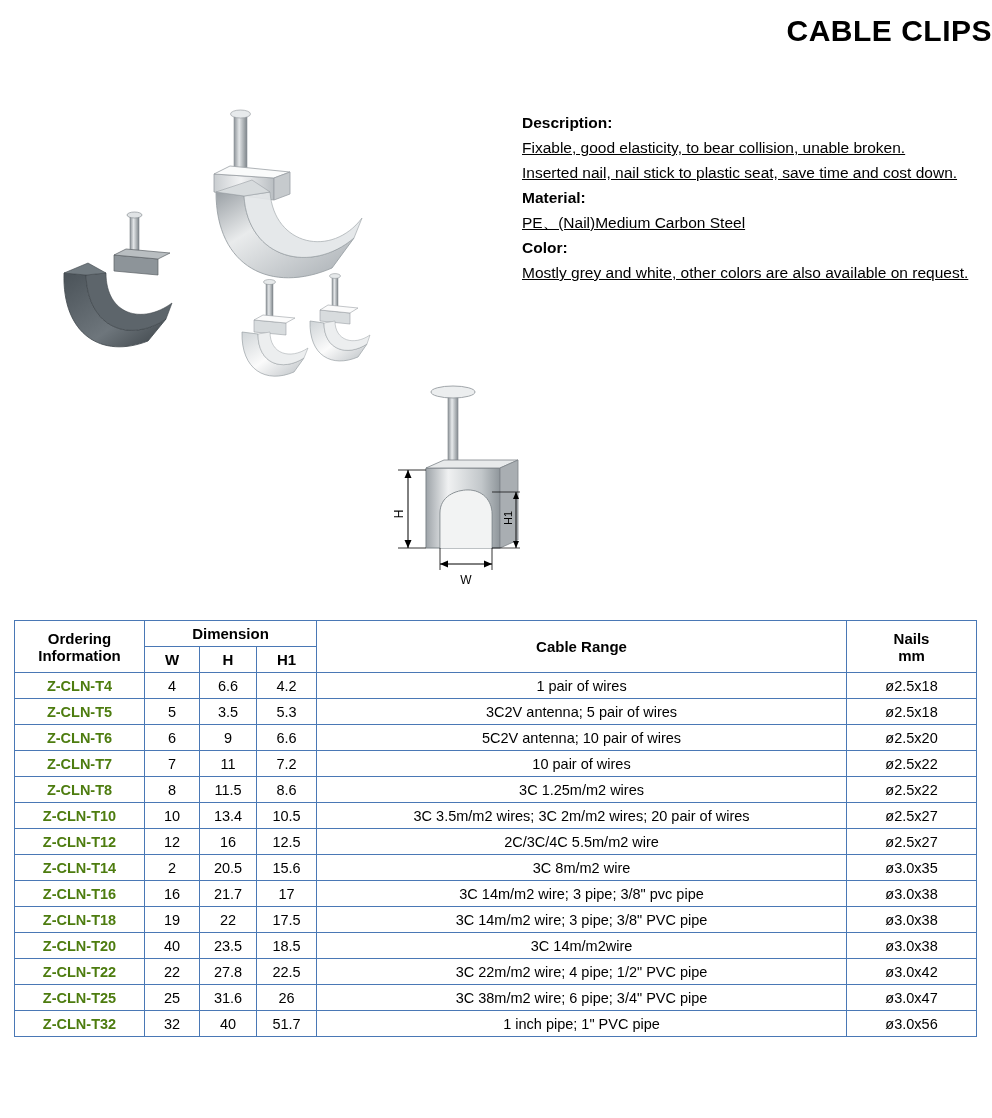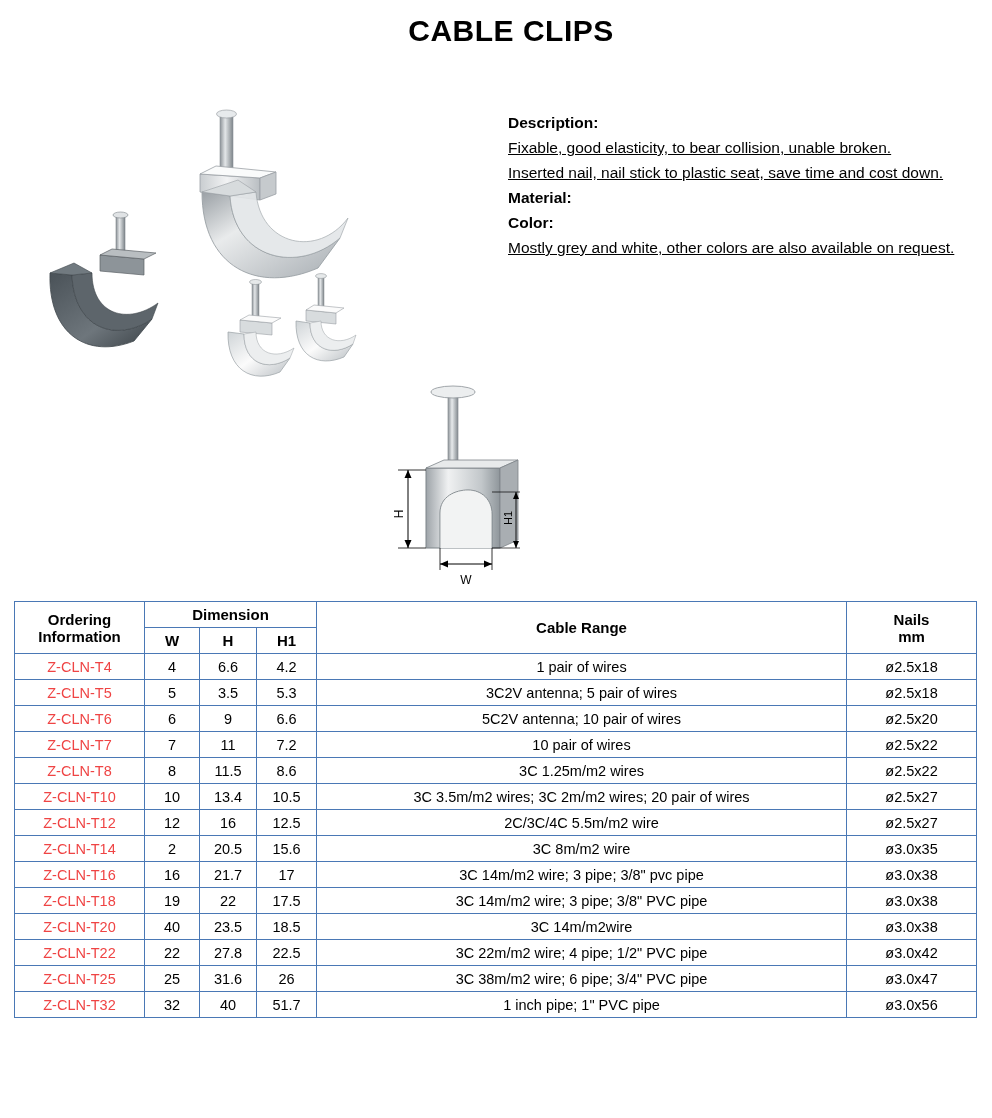--- a/index.html
+++ b/index.html
@@ -9,36 +9,37 @@
   body {
     width: 992px;
     height: 1118px;
     background: #ffffff;
     font-family: "Liberation Sans", sans-serif;
     color: #000000;
     position: relative;
     overflow: hidden;
   }
   .page-title {
-    text-align: center;
+    text-align: right;
     font-size: 30px;
     font-weight: bold;
     letter-spacing: 0.5px;
     margin: 14px 0 0 0;
     padding-left: 30px;
   }
 
   
   .top-section {
     display: flex;
     flex-direction: row;
     align-items: flex-start;
     padding: 10px 0 0 8px;
     height: 330px;
     box-sizing: border-box;
+    justify-content: flex-end;
   }
   .photo-area {
     width: 500px;
     position: relative;
     height: 320px;
   }
   .desc-area {
     width: 470px;
     padding-top: 52px;
     font-size: 15.5px;
@@ -61,38 +62,38 @@
   
   .drawing-area {
     height: 220px;
     position: relative;
   }
 
   
   table.spec {
     border-collapse: collapse;
     width: 962px;
-    margin: 3px 12px 0 14px;
+    margin: 22px 12px 0 14px;
     table-layout: fixed;
   }
   table.spec th, table.spec td {
     border: 1px solid #4a78b5;
     text-align: center;
     font-size: 14.5px;
     padding: 3px 2px;
     height: 26px;
     box-sizing: border-box;
   }
   table.spec th {
     font-weight: bold;
     font-size: 15px;
   }
   td.code {
-    font-weight: normal;
-    color: #ef4444;
+    font-weight: bold;
+    color: #4d7c0f;
     font-size: 14.5px;
   }
   col.c-code { width: 130px; }
   col.c-w { width: 55px; }
   col.c-h { width: 57px; }
   col.c-h1 { width: 60px; }
   col.c-range { width: 530px; }
   col.c-nails { width: 130px; }
 </style>
 </head>
@@ -174,20 +175,21 @@
         <path d="M14 7 C14 34 37 41 57 28 L60 19 C44 30 25 25 25 5 Z" fill="#eceeef" stroke="#9aa0a5" stroke-width="0.5"></path>
       </g>
     </svg>
   </div>
 
   <div class="desc-area">
     <p class="desc-head">Description:</p>
     <p class="desc-body just">Fixable, good elasticity, to bear collision, unable broken.</p>
     <p class="desc-body just">Inserted nail, nail stick to plastic seat, save time and cost down.</p>
     <p class="desc-head">Material:</p>
+    <p class="desc-body">PE、(Nail)Medium Carbon Steel</p>
     <p class="desc-head">Color:</p>
     <p class="desc-body just">Mostly grey and white, other colors are also available on request.</p>
   </div>
 </div>
 
 <div class="drawing-area">
   <svg width="992" height="220" viewBox="0 0 992 220">
     <defs>
       <linearGradient id="dBody" x1="0" y1="0" x2="1" y2="0">
         <stop offset="0%" stop-color="#9ea4a9"></stop>

